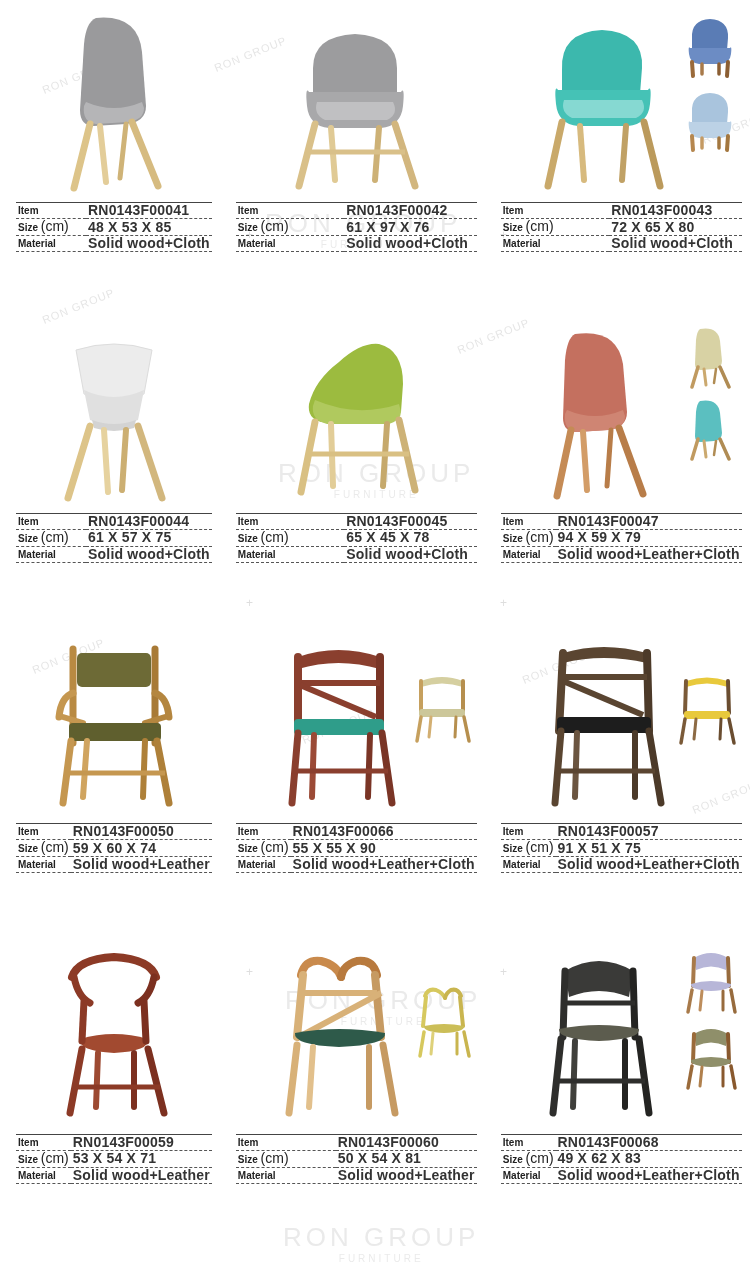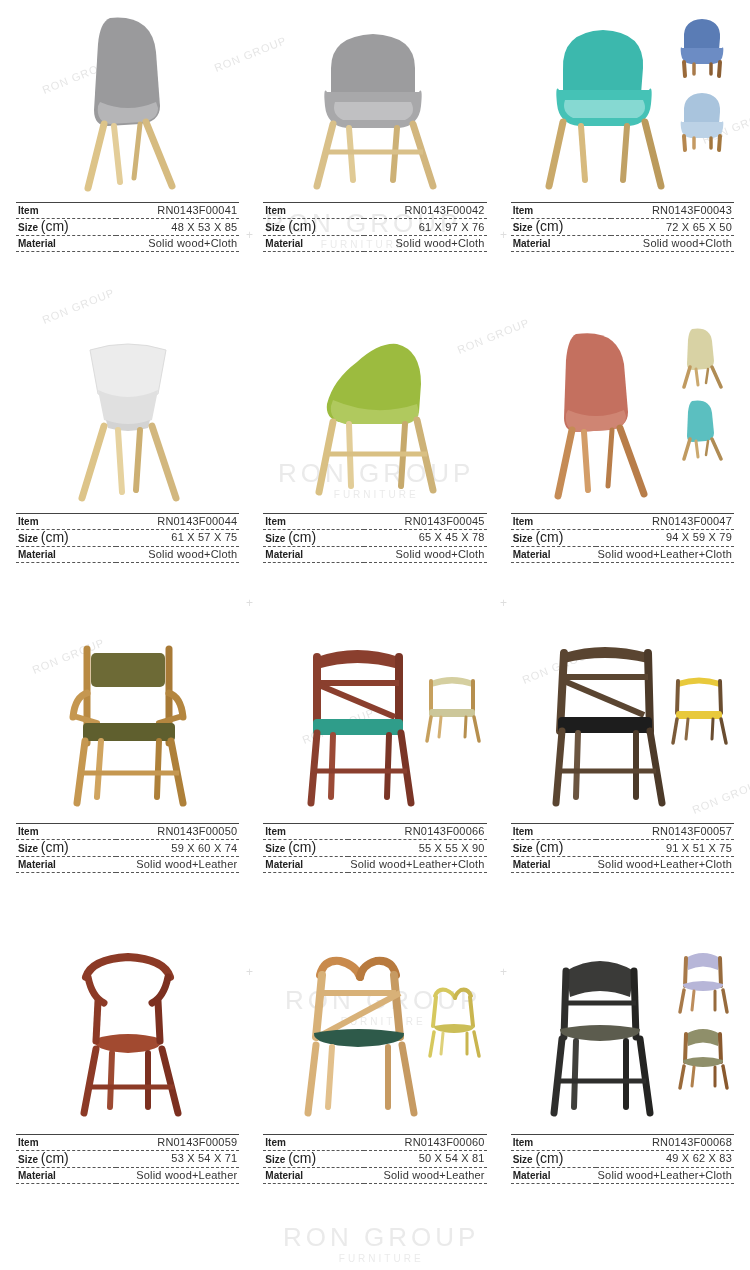--- a/index.html
+++ b/index.html
@@ -66,21 +66,21 @@
   table.spec tr { height: 15px; }
   table.spec td {
     border-bottom: 1px dashed #555;
     padding: 1px 2px;
     line-height: 13px;
     white-space: nowrap;
   }
   table.spec tr:first-child td { border-top: 1px solid #444; }
   td.label { text-align: left; font-weight: bold; font-size: 10px; width: 45%;}
   td.label .unit { font-weight: normal; font-size: 14px; }
-  td.value { text-align: right; font-weight: normal; font-size: 11px; color: #333; letter-spacing: 0.2px;}
+  td.value { text-align: left; font-weight: bold; font-size: 14px; color: #333; letter-spacing: 0.2px;}
   .wm {
     position: absolute;
     color: rgba(170,170,170,0.30);
     font-size: 11px;
     letter-spacing: 1px;
     pointer-events: none;
     user-select: none;
     white-space: nowrap;
     transform: rotate(-22deg);
     font-family: "Liberation Sans", sans-serif;
@@ -249,21 +249,21 @@
         </div>
       </div>
       <table class="spec">
         <tbody>
             <tr>
           <td class="label"><span>Item</span></td>
           <td class="value">RN0143F00043</td>
         </tr>
         <tr>
           <td class="label"><span>Size</span> <span class="unit">(cm)</span></td>
-          <td class="value">72 X 65 X 50</td>
+          <td class="value">72 X 65 X 80</td>
         </tr>
         <tr>
           <td class="label"><span>Material</span></td>
           <td class="value">Solid wood+Cloth</td>
         </tr>
       </tbody>
         </table>
     </div>
 
     <div class="cell">

